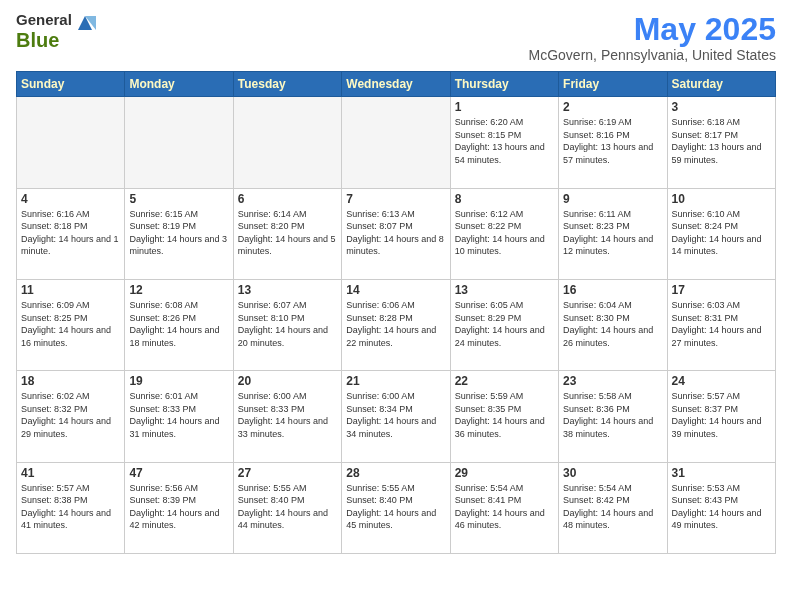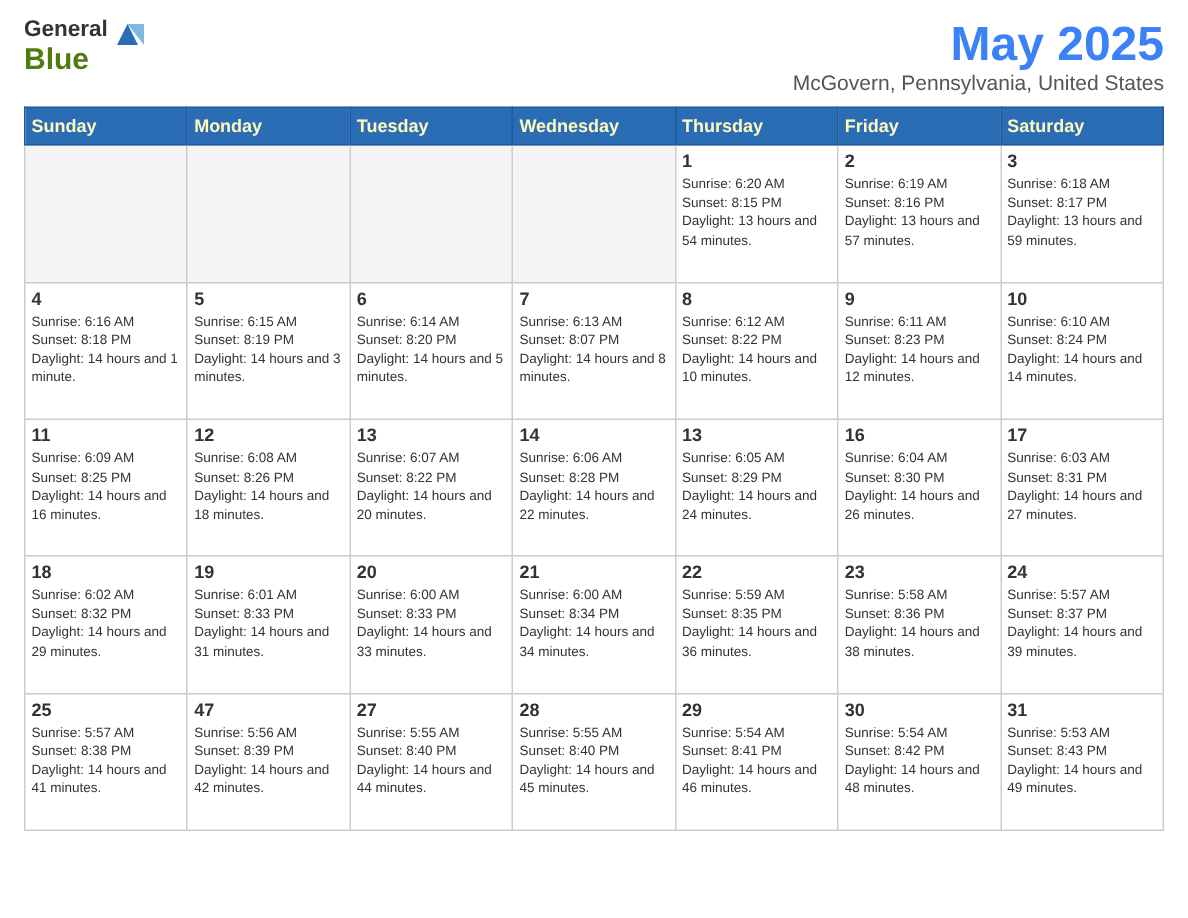--- a/index.html
+++ b/index.html
@@ -231,21 +231,21 @@
           <td>
             <span class="day-num">12</span>
             <div class="day-info">Sunrise: 6:08 AM
 Sunset: 8:26 PM
 Daylight: 14 hours
 and 18 minutes.</div>
           </td>
           <td>
             <span class="day-num">13</span>
             <div class="day-info">Sunrise: 6:07 AM
-Sunset: 8:22 PM
+Sunset: 8:10 PM
 Daylight: 14 hours
 and 20 minutes.</div>
           </td>
           <td>
             <span class="day-num">14</span>
             <div class="day-info">Sunrise: 6:06 AM
 Sunset: 8:28 PM
 Daylight: 14 hours
 and 22 minutes.</div>
           </td>
@@ -317,21 +317,21 @@
           <td>
             <span class="day-num">24</span>
             <div class="day-info">Sunrise: 5:57 AM
 Sunset: 8:37 PM
 Daylight: 14 hours
 and 39 minutes.</div>
           </td>
         </tr>
         <tr>
           <td>
-            <span class="day-num">25</span>
+            <span class="day-num">41</span>
             <div class="day-info">Sunrise: 5:57 AM
 Sunset: 8:38 PM
 Daylight: 14 hours
 and 41 minutes.</div>
           </td>
           <td>
             <span class="day-num">47</span>
             <div class="day-info">Sunrise: 5:56 AM
 Sunset: 8:39 PM
 Daylight: 14 hours

